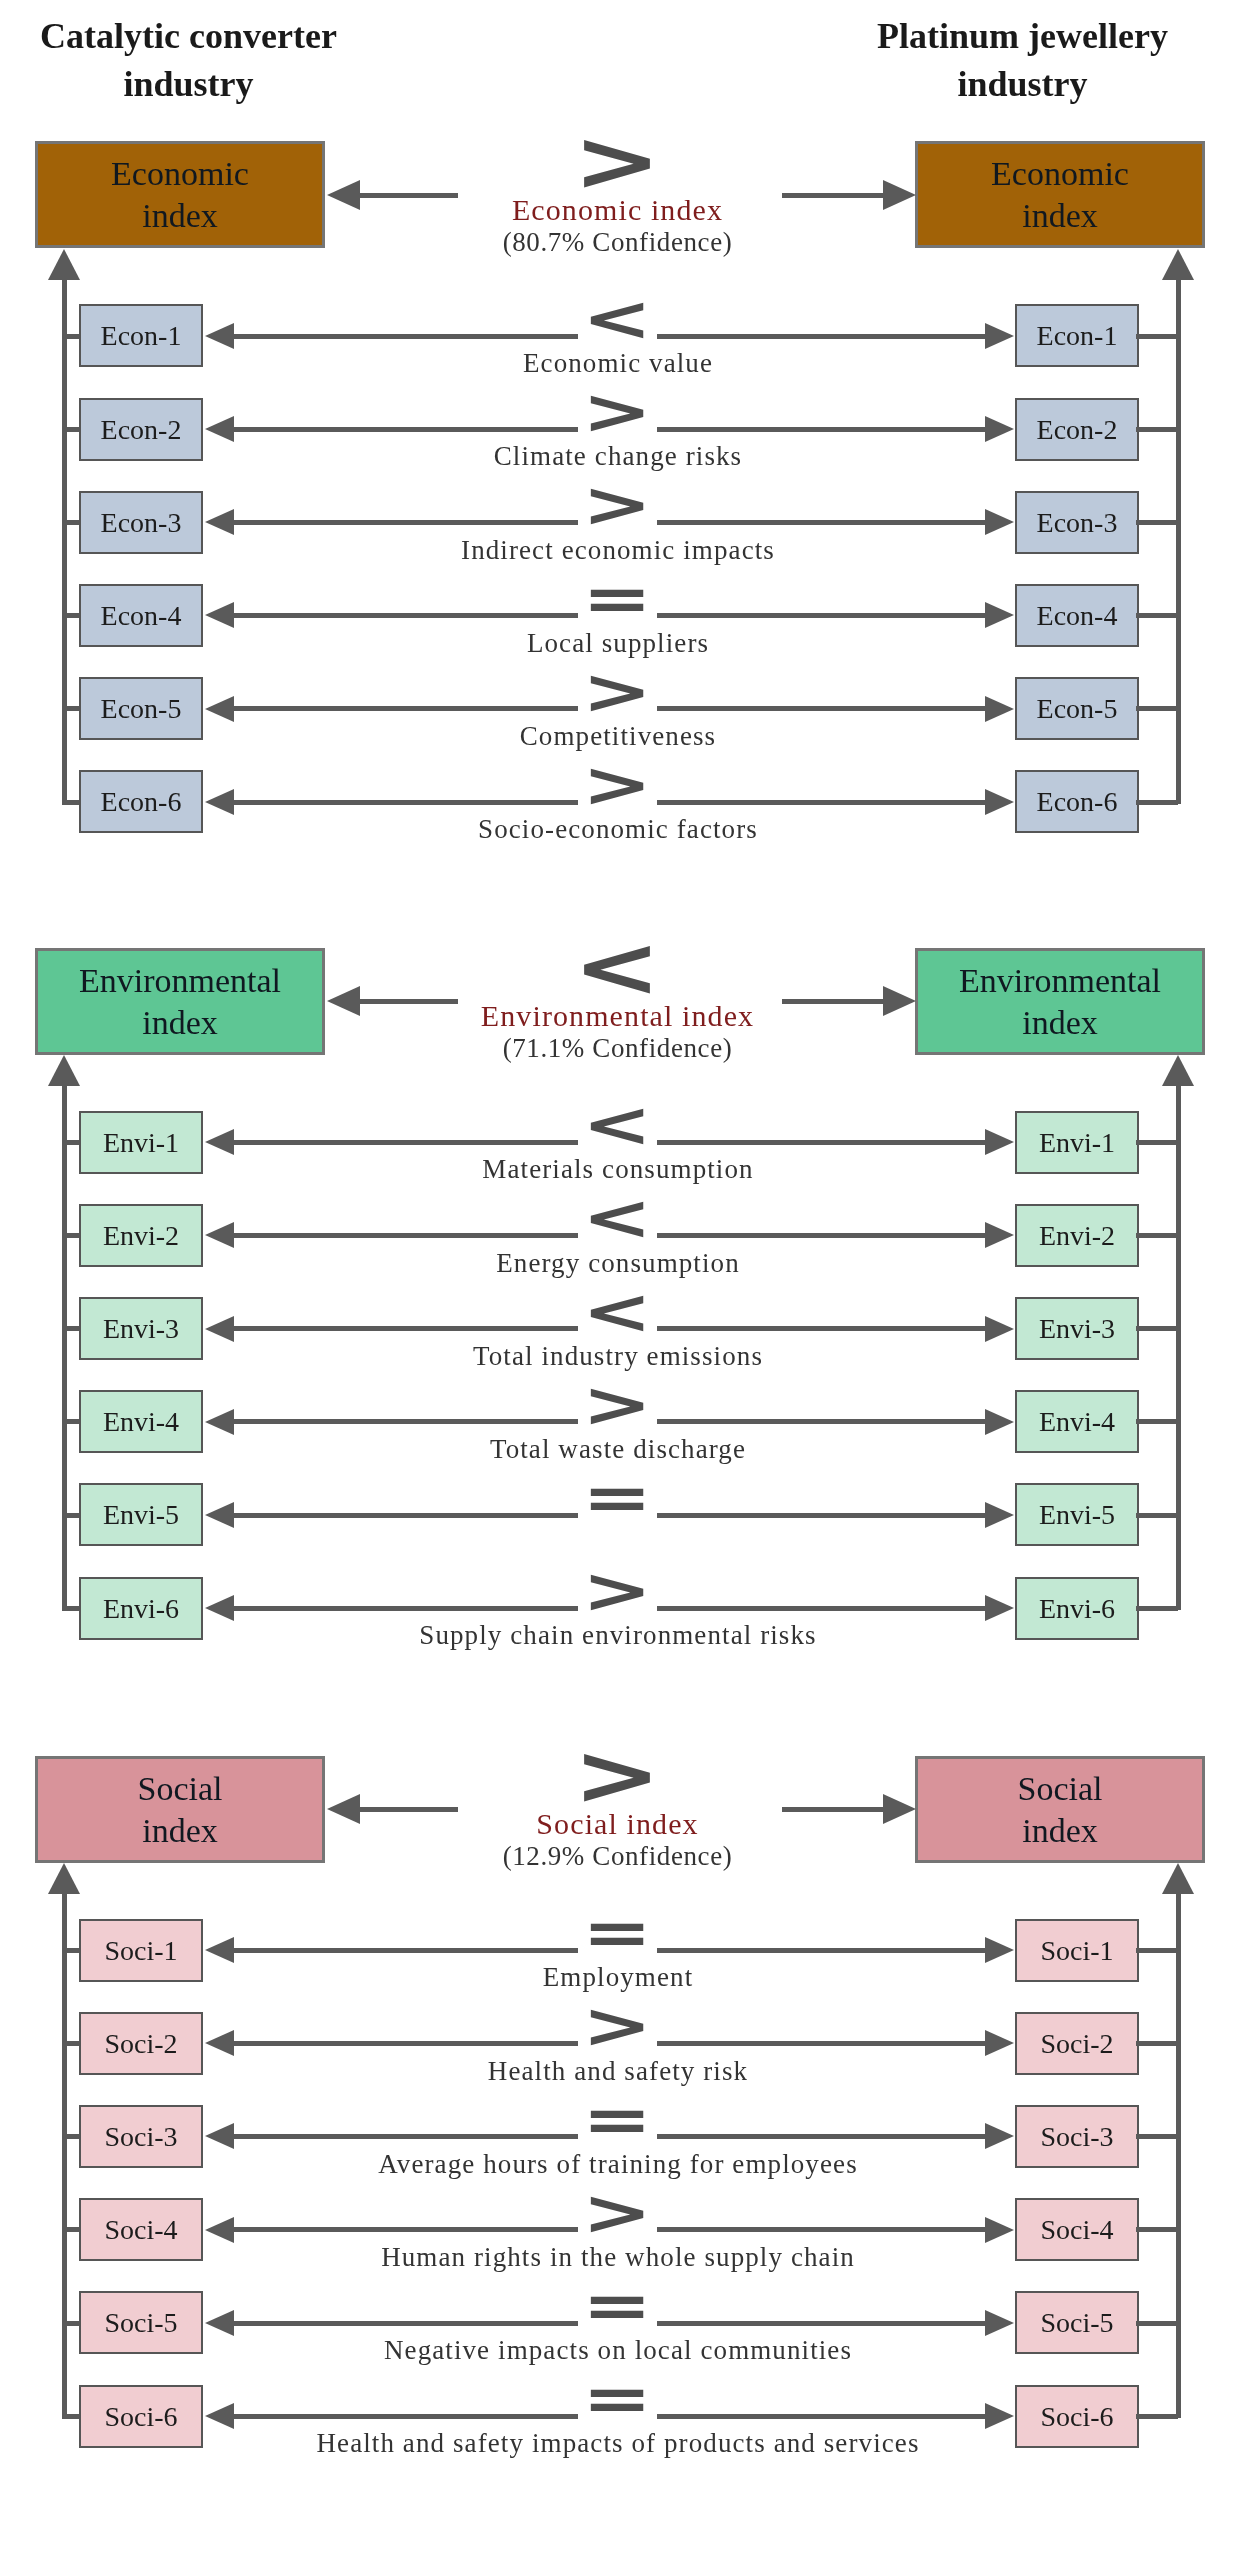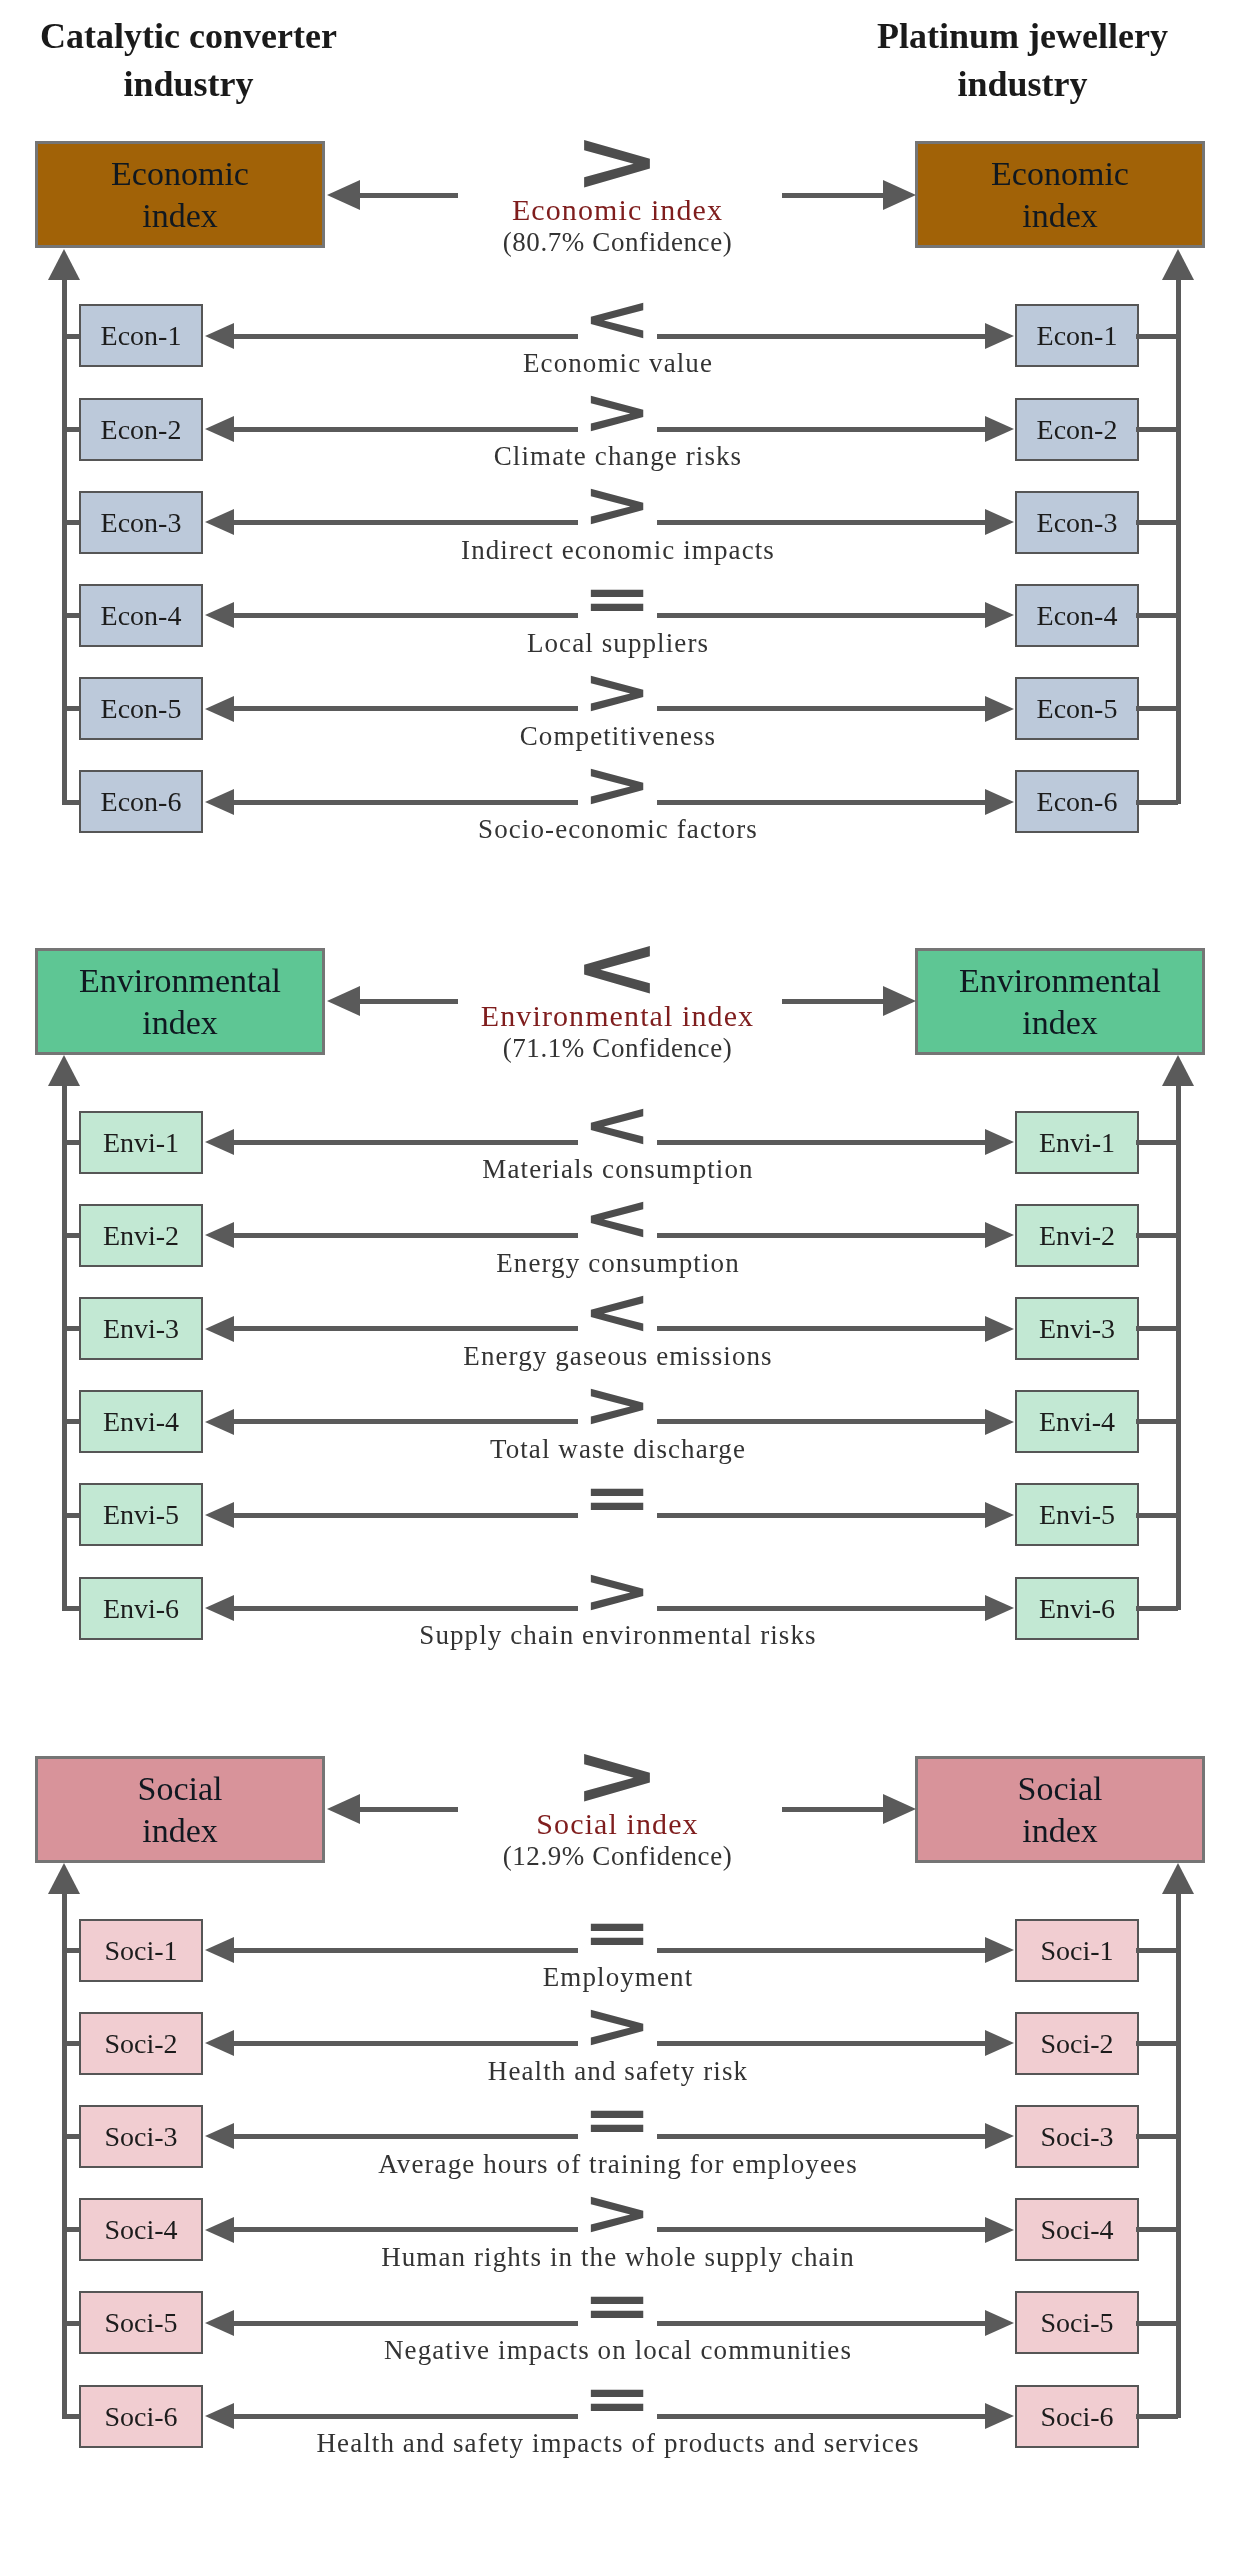--- a/index.html
+++ b/index.html
@@ -173,21 +173,21 @@
 
   <div class="hl" style="left:62px;top:1326px;width:19px"></div>
   <div class="smbox fill-envi" style="left:79px;top:1297px">Envi-3</div>
   <div class="ah-l" style="left:205px;top:1316px"></div>
   <div class="hl" style="left:231px;top:1326px;width:347px"></div>
   <div class="cmp" style="top:1281px">&lt;</div>
   <div class="hl" style="left:657px;top:1326px;width:330px"></div>
   <div class="ah-r" style="left:985px;top:1316px"></div>
   <div class="smbox fill-envi" style="left:1015px;top:1297px">Envi-3</div>
   <div class="hl" style="left:1136px;top:1326px;width:42px"></div>
-  <div class="rlabel" style="top:1341px">Energy gaseous emissions</div>
+  <div class="rlabel" style="top:1341px">Total industry emissions</div>
 
   <div class="hl" style="left:62px;top:1419px;width:19px"></div>
   <div class="smbox fill-envi" style="left:79px;top:1390px">Envi-4</div>
   <div class="ah-l" style="left:205px;top:1409px"></div>
   <div class="hl" style="left:231px;top:1419px;width:347px"></div>
   <div class="cmp" style="top:1374px">&gt;</div>
   <div class="hl" style="left:657px;top:1419px;width:330px"></div>
   <div class="ah-r" style="left:985px;top:1409px"></div>
   <div class="smbox fill-envi" style="left:1015px;top:1390px">Envi-4</div>
   <div class="hl" style="left:1136px;top:1419px;width:42px"></div>

